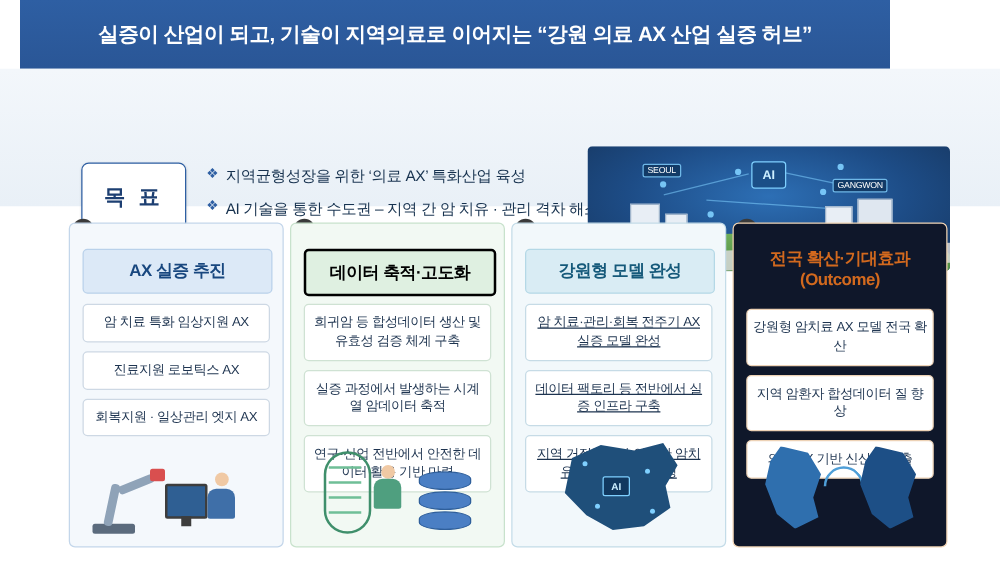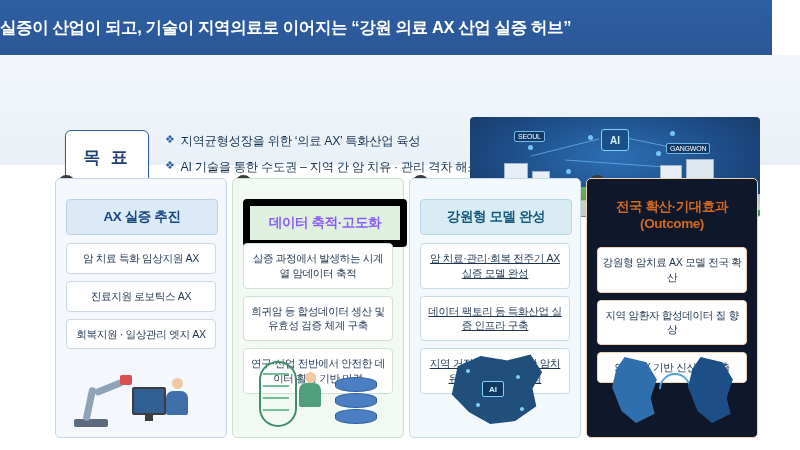--- a/index.html
+++ b/index.html
@@ -6,23 +6,23 @@
   body{
     width:800px;height:450px;
     background:#ffffff;
     font-family:"Liberation Sans","DejaVu Sans",sans-serif;
     overflow:hidden;
     position:relative;
   }
 
   
   .title-bar{
-    position:absolute;left:0;top:0;width:772px;height:55px;
+    position:absolute;left:16px;top:0;width:696px;height:55px;
     background:linear-gradient(180deg,#2e5fa3 0%,#2a5696 100%);
-    display:flex;align-items:center;
+    display:flex;align-items:center;justify-content:center;
   }
   .title-bar .title-text{
     color:#ffffff;font-size:16.5px;font-weight:bold;letter-spacing:-0.4px;
     text-align:center;
   }
 
   
   .goal-band{
     position:absolute;left:0;top:55px;width:800px;height:110px;
     background:linear-gradient(180deg,#f3f7fb 0%,#e9f0f7 100%);
@@ -87,21 +87,21 @@
   .col.c2{left:232px;background:#f2f9f3;border-color:#c8e2cc;}
   .col.c3{left:409px;background:#f2f8fb;border-color:#c4dce8;}
   .col.c4{left:586px;background:#0f172a;border-color:#f0d3b3;}
 
   .col-head{
     position:absolute;left:10px;top:20px;width:150px;height:34px;
     border-radius:4px;display:flex;align-items:center;justify-content:center;
     font-size:13.5px;font-weight:bold;letter-spacing:-0.4px;text-align:center;
   }
   .c1 .col-head{background:#dce9f7;color:#18477f;border:1px solid #b9d1ea;}
-  .c2 .col-head{background:#dff0e1;color:#8b5cf6;border:7px solid #000000;text-align:right;}
+  .c2 .col-head{background:#dff0e1;color:#000000;border:2px solid #000000;text-align:right;}
   .c3 .col-head{background:#d9ecf4;color:#15597a;border:1px solid #b4d8e6;}
   .c4 .col-head{background:transparent;color:#d2691e;border:none;height:46px;top:14px;flex-direction:column;line-height:1.25;}
 
   .num{
     position:absolute;width:17px;height:17px;border-radius:50%;
     background:#3a3a3a;color:#ffffff;font-size:10.5px;font-weight:bold;
     display:flex;align-items:center;justify-content:center;
   }
 
   .items{position:absolute;left:10px;top:64px;width:150px;}
@@ -229,22 +229,22 @@
       <div class="monitor"></div>
       <div class="person-head" style="left:106px;bottom:40px;"></div>
       <div class="person-body" style="left:100px;bottom:14px;background:#3f6fa8;"></div>
     </div>
   </div>
 
   <div class="num" style="left:235px;top:5px;">2</div>
   <div class="col c2">
     <div class="col-head">데이터 축적·고도화</div>
     <div class="items">
+      <div class="item">희귀암 등 합성데이터 생산 및 유효성 검증 체계 구축</div>
       <div class="item">실증 과정에서 발생하는 시계열 암데이터 축적</div>
-      <div class="item">희귀암 등 합성데이터 생산 및 유효성 검증 체계 구축</div>
       <div class="item">연구·산업 전반에서 안전한 데이터 활용 기반 마련</div>
     </div>
     <div class="illus">
       <div class="dna">
         <div class="strand"></div>
         <div class="rung" style="top:12px;"></div>
         <div class="rung" style="top:24px;"></div>
         <div class="rung" style="top:36px;"></div>
         <div class="rung" style="top:48px;"></div>
       </div>
@@ -256,21 +256,21 @@
       <div class="person-head" style="left:62px;bottom:46px;"></div>
       <div class="person-body" style="left:56px;bottom:22px;background:#4f9f7f;"></div>
     </div>
   </div>
 
   <div class="num" style="left:412px;top:5px;">3</div>
   <div class="col c3">
     <div class="col-head">강원형 모델 완성</div>
     <div class="items">
       <div class="item">암 치료·관리·회복 전주기 AX 실증 모델 완성</div>
-      <div class="item">데이터 팩토리 등 특화산업 실증 인프라 구축</div>
+      <div class="item">데이터 팩토리 등 전반에서 실증 인프라 구축</div>
       <div class="item">지역 거점병원과 연계한 암치유 AX 실증센터 운영</div>
     </div>
     <div class="illus">
       <div class="map-shape"></div>
       <div class="map-dot" style="left:46px;bottom:56px;"></div>
       <div class="map-dot" style="left:96px;bottom:50px;"></div>
       <div class="map-dot" style="left:56px;bottom:22px;"></div>
       <div class="map-dot" style="left:100px;bottom:18px;"></div>
       <div class="map-ai">AI</div>
     </div>

